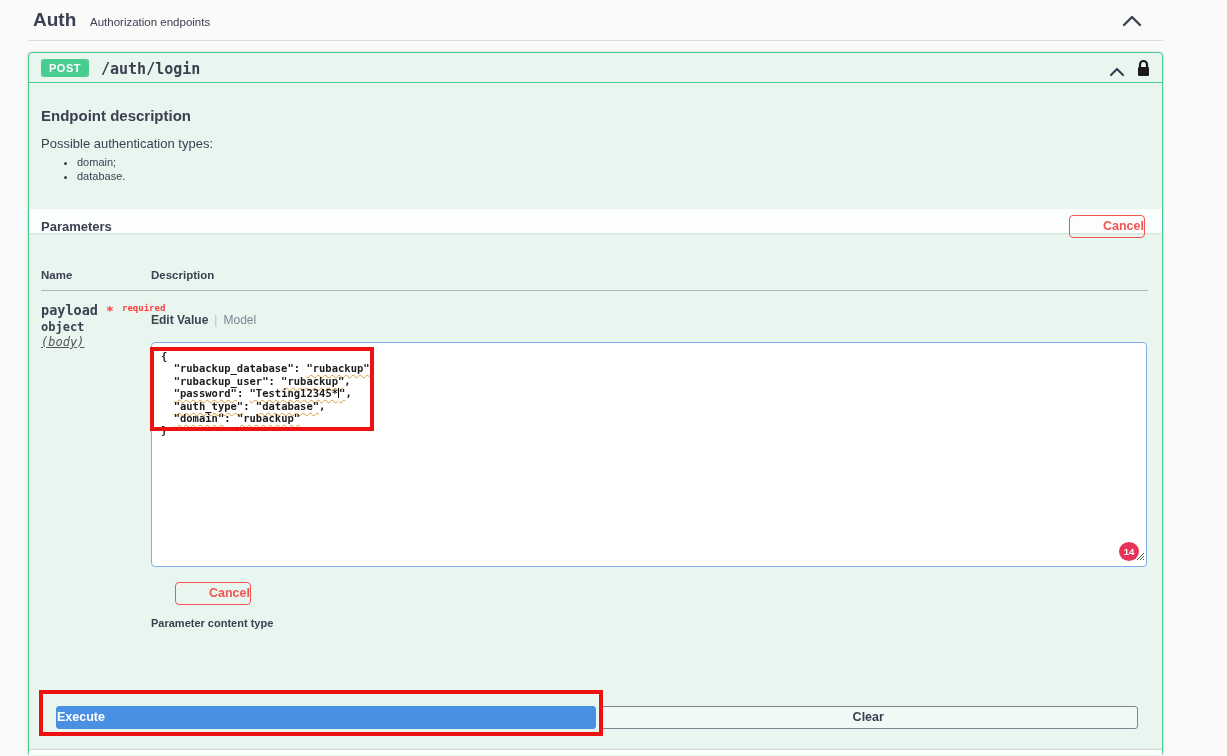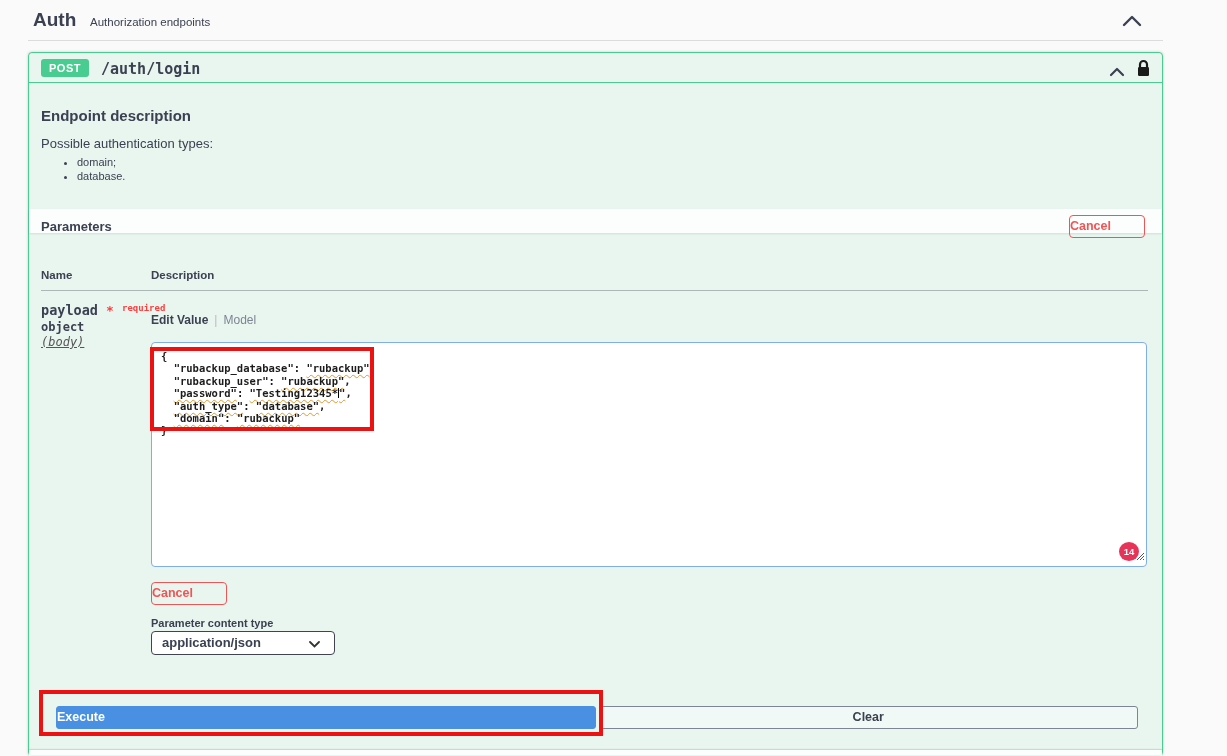--- a/index.html
+++ b/index.html
@@ -30,22 +30,22 @@
   .desc-heading { left:12px; top:54px; font-size:15px; font-weight:bold; }
   .desc-intro   { left:12px; top:83px; font-size:13px; }
   .desc-bullets { left:48px; top:103px; font-size:11px; }
   .desc-bullets li { margin-bottom:2px; }
 
   .sec-header { left:0; top:156px; width:100%; height:24px;
                 background:rgba(255,255,255,.85); box-shadow:0 1px 2px rgba(0,0,0,.1); }
   .sec-title  { left:12px; top:10px; font-size:13px; font-weight:bold; }
   .btn-cancel { border:1.5px solid #f25454; color:#f25454; background:transparent;
                 border-radius:4px; font-weight:bold; font-size:12.5px;
-                width:76px; height:23px; text-align:left; line-height:20px; cursor:pointer;
-                font-family:"Liberation Sans", sans-serif; }
+                width:76px; height:23px; text-align:right; line-height:20px; cursor:pointer;
+                font-family:"Liberation Sans", sans-serif;margin-left:24px; }
   .cancel-top { right:17px; top:6px; }
 
   .col-name { left:12px;  top:216px; font-size:11.5px; font-weight:bold; }
   .col-desc { left:122px; top:216px; font-size:11.5px; font-weight:bold; }
   .col-rule { left:12px; top:237px; width:1107px; height:1px; background:rgba(59,65,81,.35); }
 
   .p-name { left:12px; top:249px; font-family:"DejaVu Sans Mono", monospace;
             font-size:13.5px; font-weight:bold; }
   .p-star { color:#f93e3e; font-size:13px; }
   .p-req  { color:#f93e3e; font-size:9px; font-weight:bold; vertical-align:4px; }
@@ -165,26 +165,20 @@
         <line x1="6" y1="10" x2="10" y2="6" stroke="#555" stroke-width="1"></line>
         <line x1="9" y1="10" x2="10" y2="9" stroke="#555" stroke-width="1"></line>
       </svg>
     </div>
     <div class="abs ann ann-json"></div>
   </div>
 
   <div class="abs btn-cancel cancel-bottom">Cancel</div>
 
   <div class="abs ct-label">Parameter content type</div>
-  <div class="abs ct-select" style="position:absolute;">
-    <span>application/json</span>
-    <svg width="11" height="7" viewBox="0 0 11 7">
-        <polyline points="1,1 5.5,5.5 10,1" fill="none" stroke="#333" stroke-width="1.8" stroke-linecap="round"></polyline>
-      </svg>
-  </div>
 
   <div class="abs exec-row">
     <div class="btn-exec">Execute</div>
     <div class="btn-clear">Clear</div>
   </div>
   <div class="abs ann ann-exec"></div>
 
   <div class="abs bottom-band"></div>
 </div>
 

